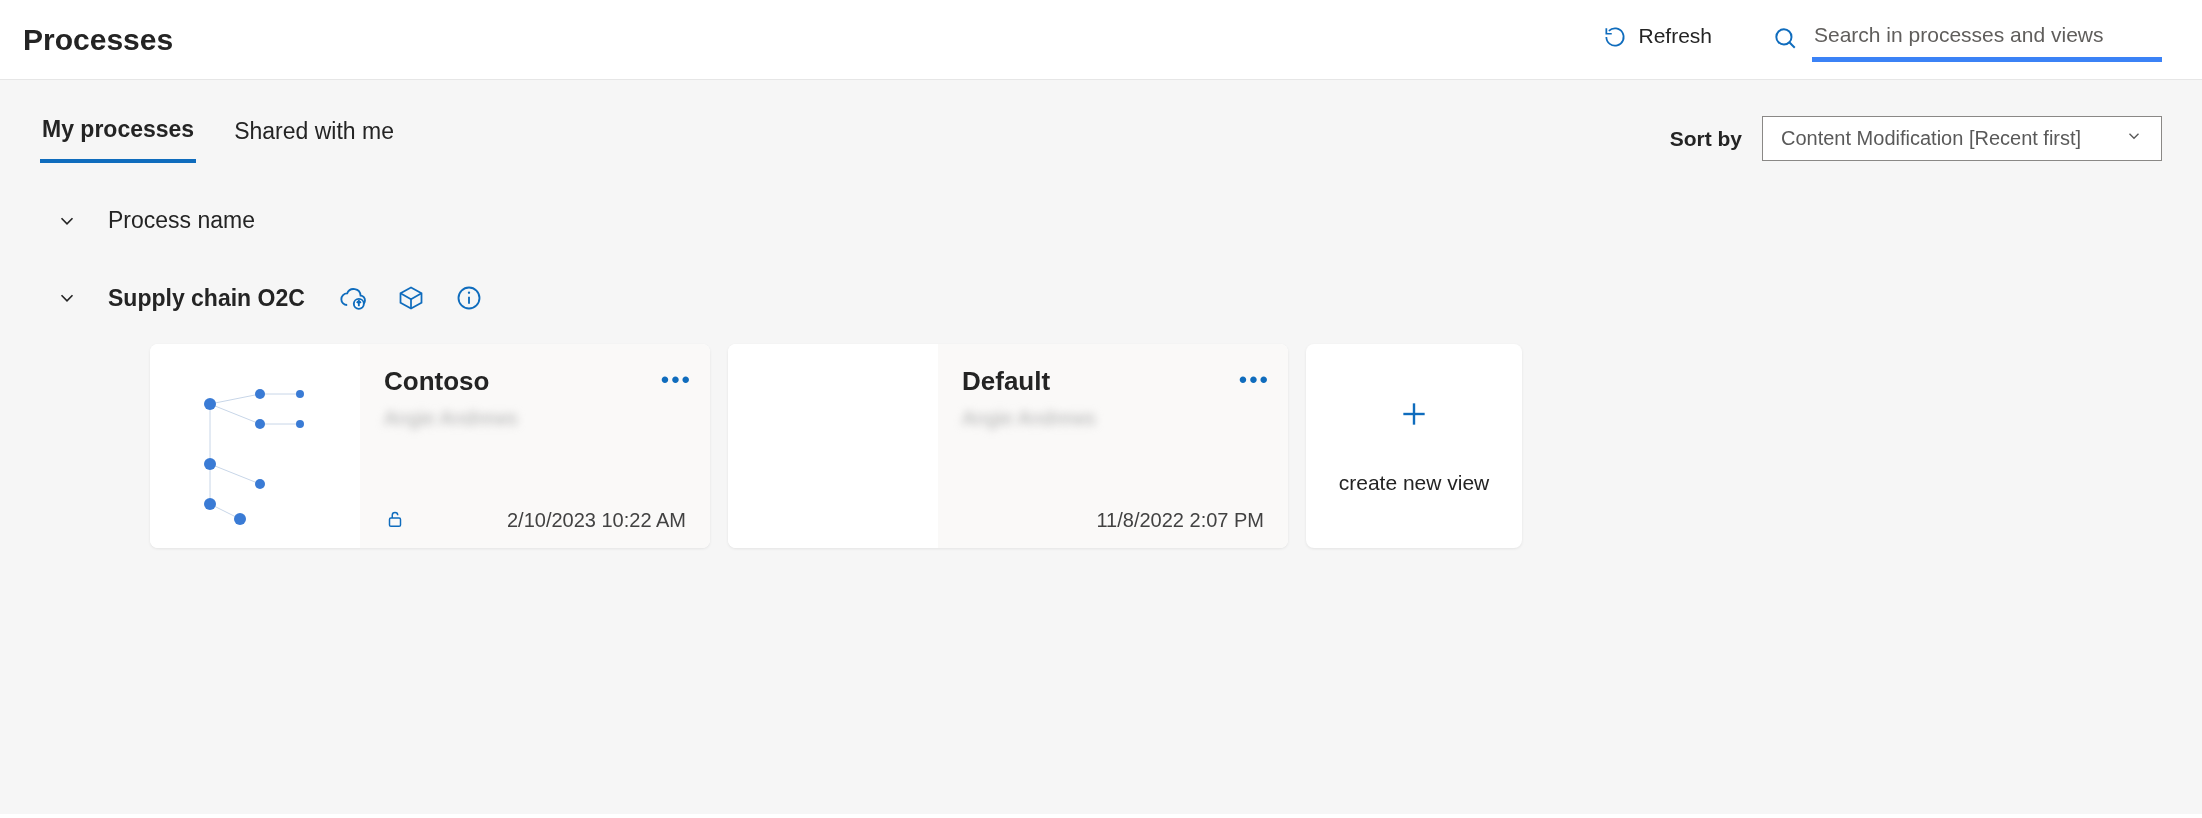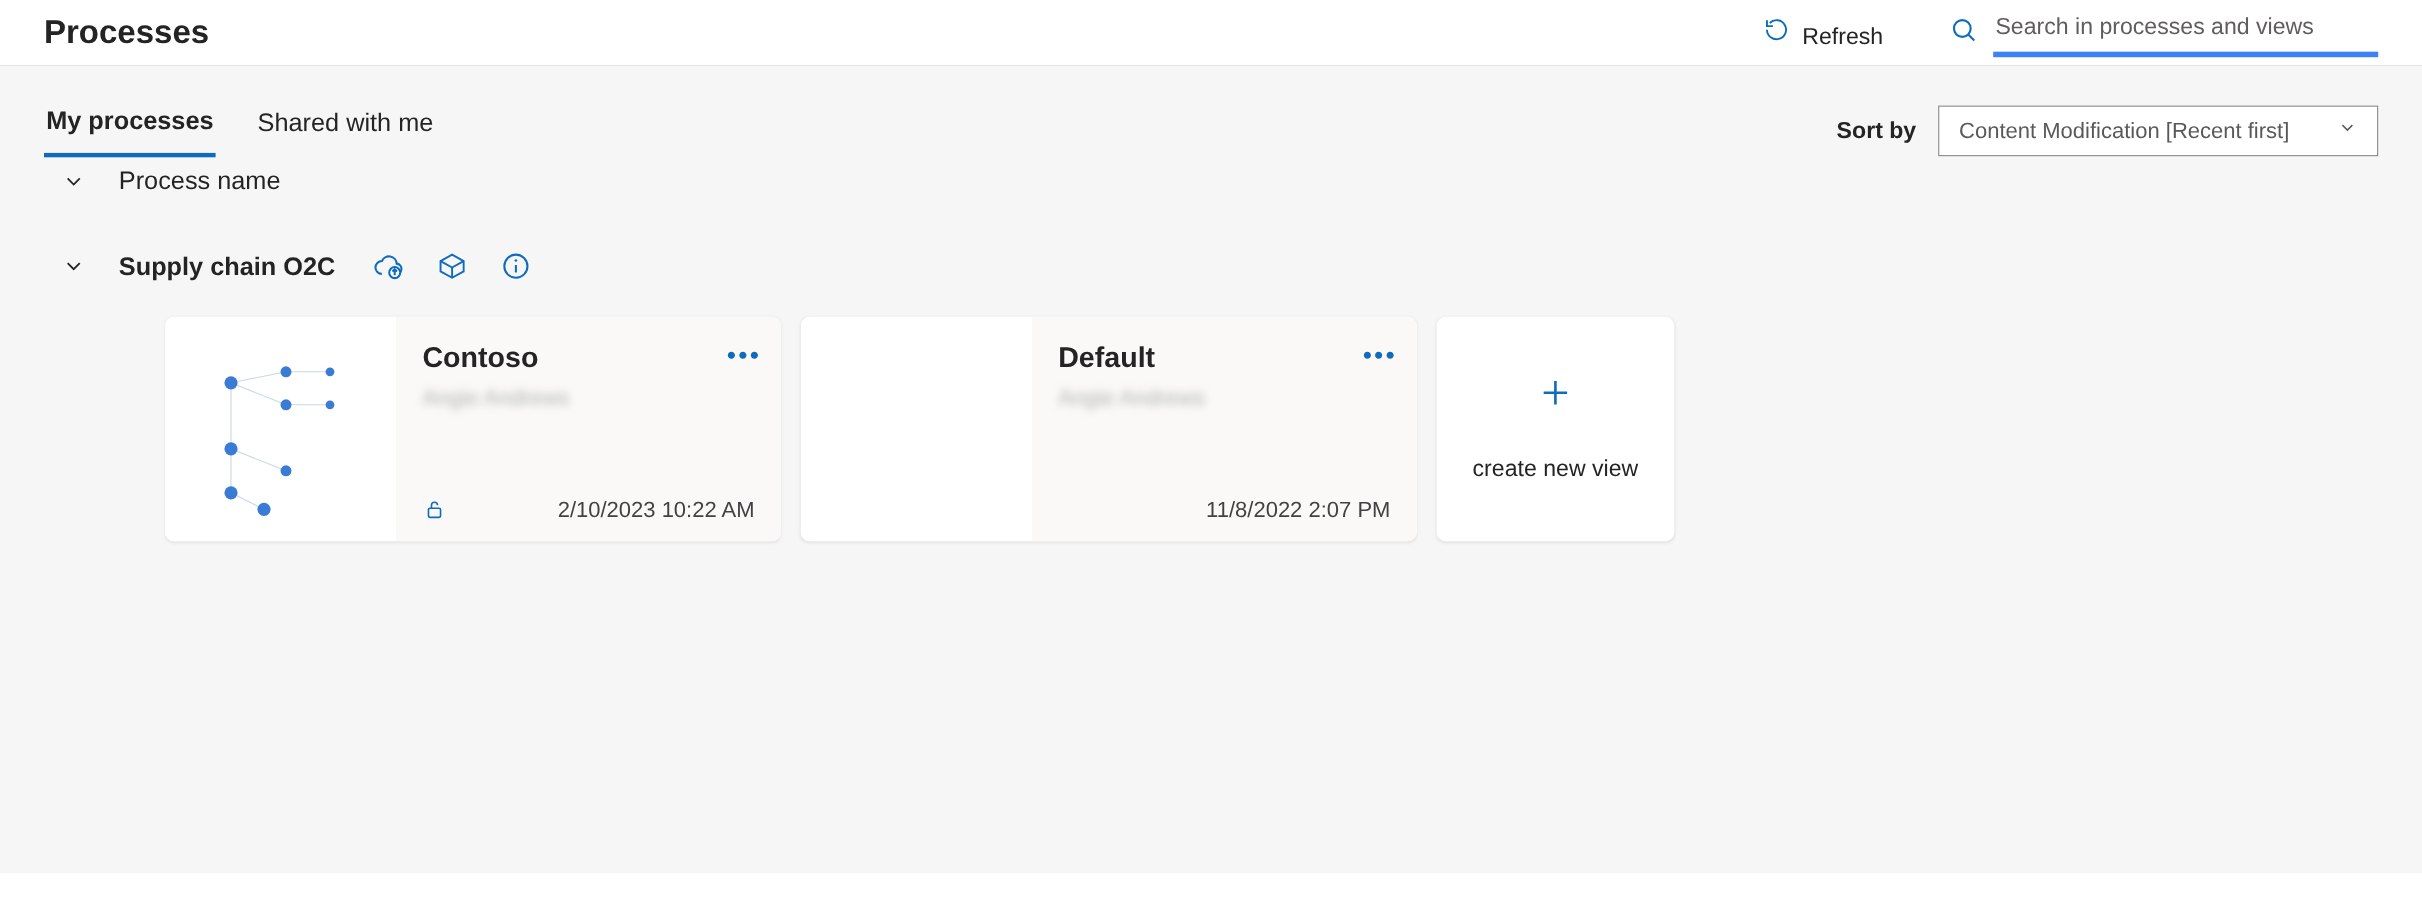--- a/index.html
+++ b/index.html
@@ -9,35 +9,35 @@
     font-family: "Segoe UI", -apple-system, BlinkMacSystemFont, sans-serif;
     background: #ffffff;
     color: #242424;
     width: 2202px;
   }
 
   
   .header {
     display: flex;
     align-items: center;
-    height: 60px;
-    padding: 0 40px 0 40px;
+    height: 80px;
+    padding: 0 40px 0 23px;
     border-bottom: 1px solid #e6e6e6;
     background: #ffffff;
   }
   .header-title {
     font-size: 30px;
     font-weight: 600;
     color: #242424;
     flex: 0 0 auto;
   }
   .header-spacer { flex: 1 1 auto; }
   .header-action {
     display: flex;
-    align-items: flex-end;
+    align-items: flex-start;
     gap: 10px;
     padding: 8px 12px;
     cursor: pointer;
     color: #242424;
     font-size: 21px;
   }
   .header-action .icon { color: #0f6cbd; }
   .search-wrap {
     display: flex;
     align-items: center;
@@ -100,21 +100,21 @@
     width: 400px;
     display: flex;
     align-items: center;
     justify-content: space-between;
     cursor: pointer;
     gap: 24px;
   }
   .sort-select .chev { color: #595959; }
 
   
-  .tree { }
+  .tree { margin-top: 36px; }
   .tree-row {
     display: flex;
     align-items: center;
     gap: 30px;
     font-size: 23px;
     padding: 8px 0 8px 16px;
   }
   .tree-row.sub { margin-top: 34px; }
   .chevron { cursor: pointer; color: #242424; display:inline-flex; }
   .tree-label { font-weight: 600; }

